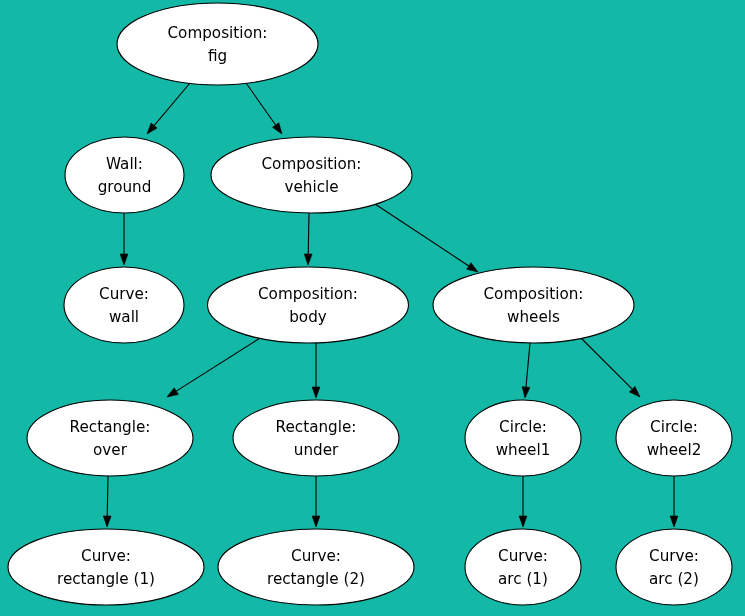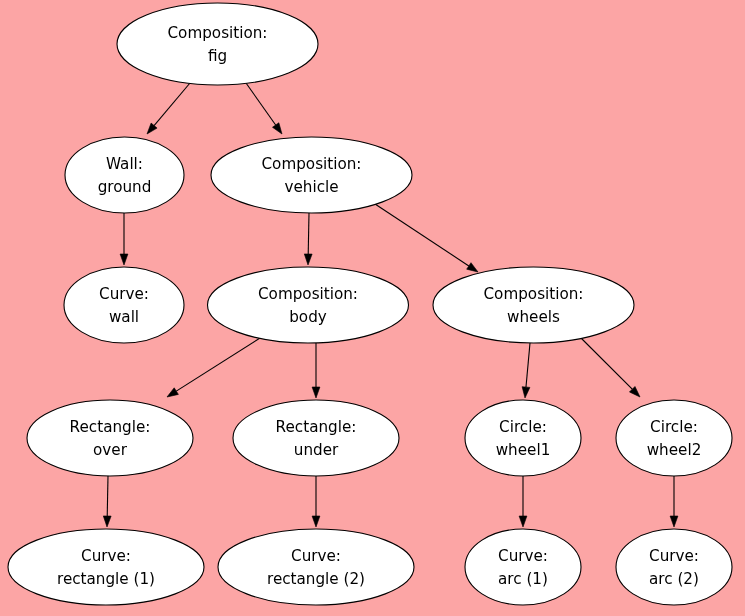--- a/index.html
+++ b/index.html
@@ -7,21 +7,21 @@
     padding: 0;
     background: #ffffff;
   }
   body {
     font-family: "DejaVu Sans", sans-serif;
   }
   #graph-canvas {
     position: relative;
     width: 745px;
     height: 616px;
-    background: #fca5a5;
+    background: #14b8a6;
     overflow: hidden;
   }
   #graph-svg {
     position: absolute;
     left: 0;
     top: 0;
     width: 745px;
     height: 616px;
   }
   .node-ellipse {

